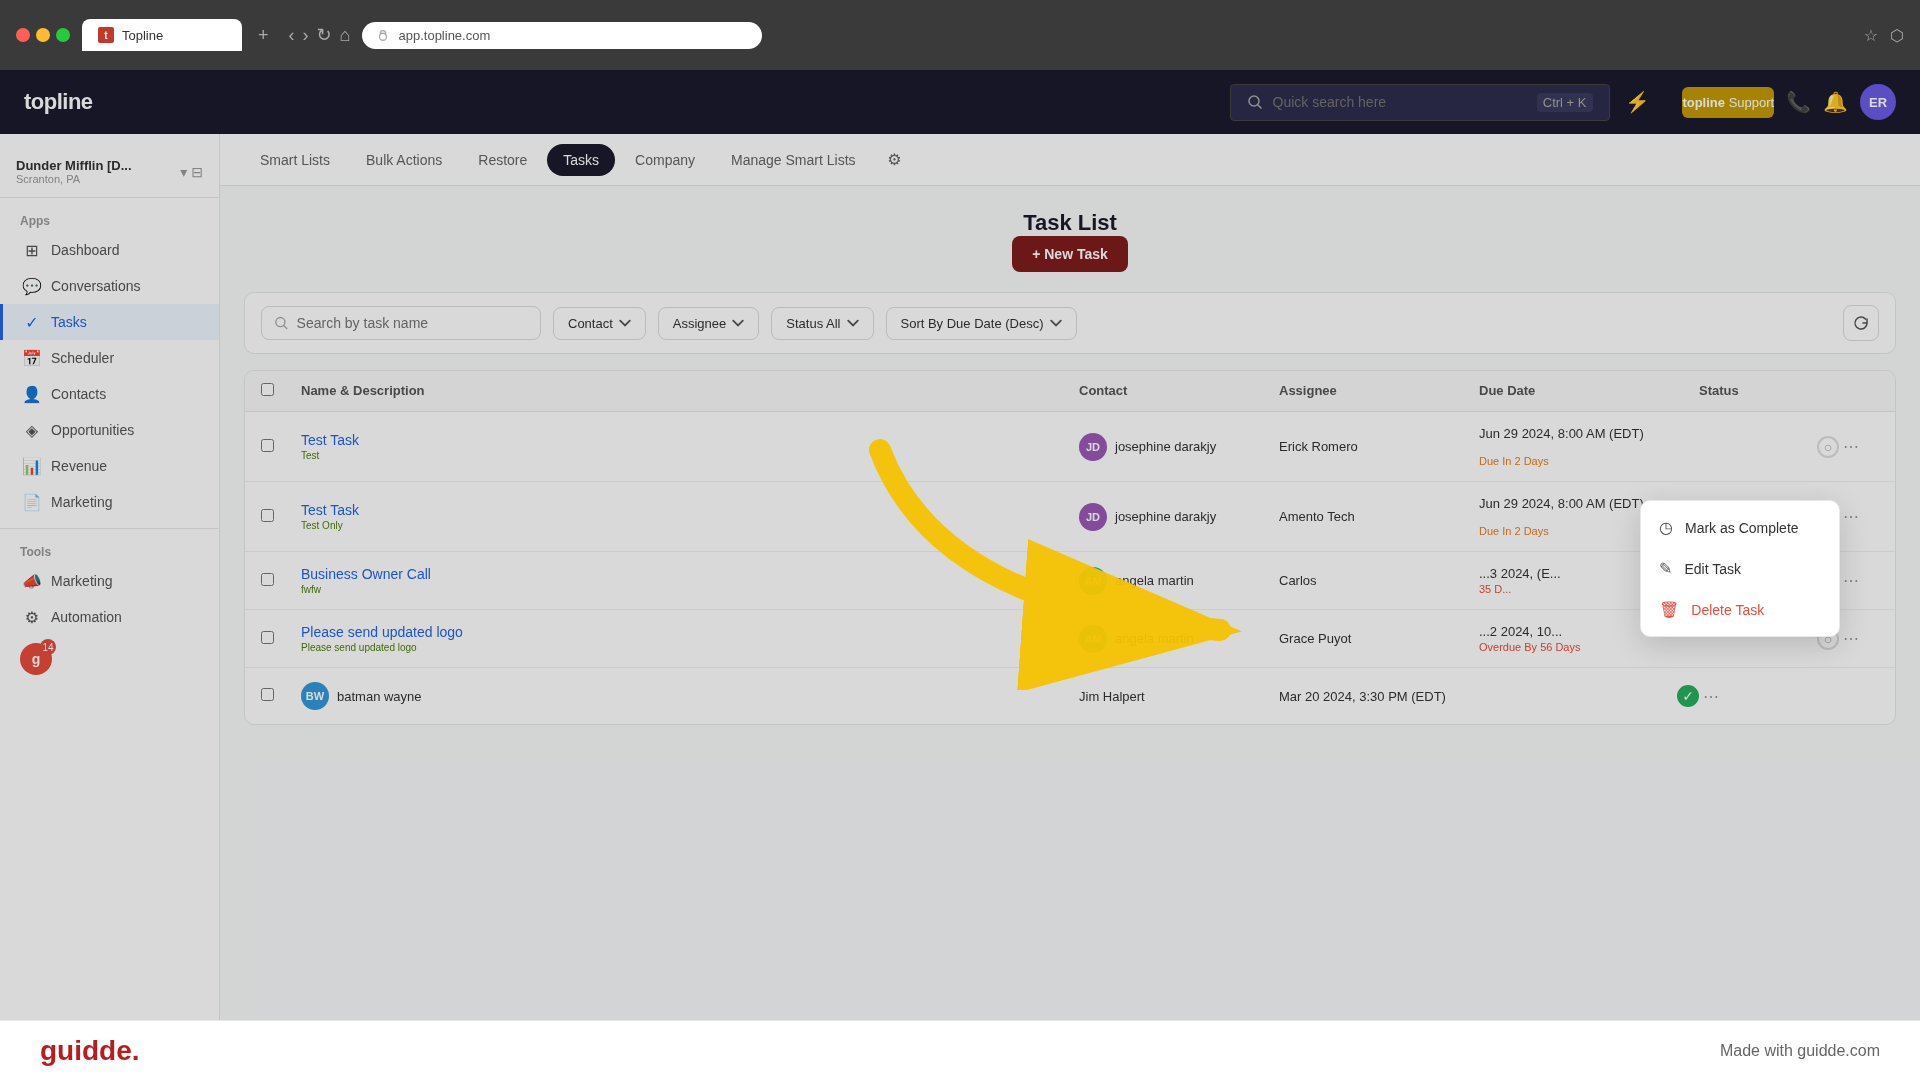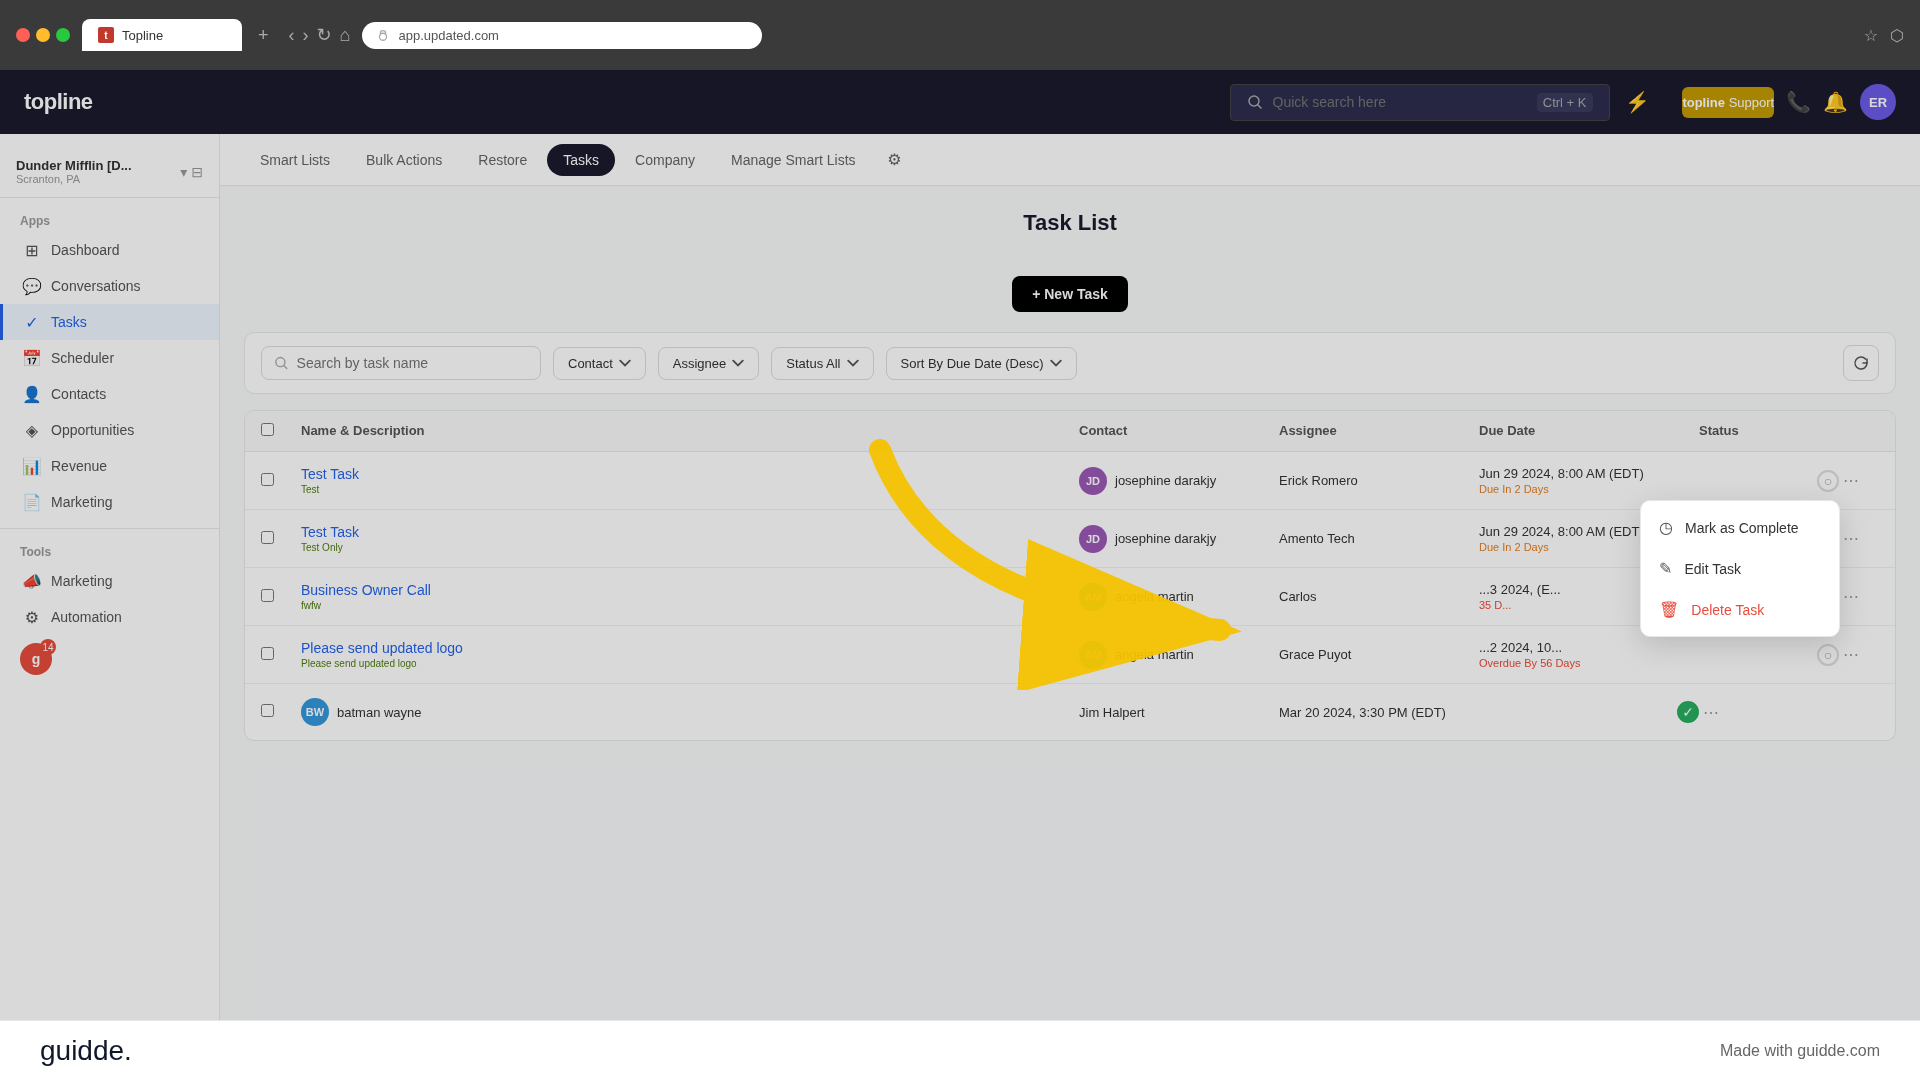--- a/index.html
+++ b/index.html
@@ -61,21 +61,21 @@
     
     .content-tabs { background: #fff; border-bottom: 1px solid #e8e8e8; padding: 0 24px; display: flex; align-items: center; gap: 4px; height: 52px; }
     .tab-item { padding: 8px 16px; font-size: 14px; color: #666; cursor: pointer; border-radius: 6px; }
     .tab-item.active { background: #1a1a2e; color: #fff; border-radius: 20px; }
     .tab-gear { width: 30px; height: 30px; display: flex; align-items: center; justify-content: center; color: #666; font-size: 16px; cursor: pointer; margin-left: 4px; }
 
     
     .task-content { padding: 24px; flex: 1; overflow-y: auto; }
     .task-header { display: flex; align-items: center; justify-content: space-between; margin-bottom: 20px; flex-direction: column; }
     .task-title { font-size: 22px; font-weight: 600; color: #1a1a2e; }
-    .new-task-btn { background: #000000; color: white; border: none; border-radius: 8px; padding: 10px 20px; font-size: 14px; font-weight: 600; cursor: pointer; display: flex; align-items: center; gap: 6px; margin-top: 40px; }
+    .new-task-btn { background: #7f1d1d; color: white; border: none; border-radius: 8px; padding: 10px 20px; font-size: 14px; font-weight: 600; cursor: pointer; display: flex; align-items: center; gap: 6px; }
 
     
     .filters-row { display: flex; align-items: center; gap: 12px; margin-bottom: 16px; background: #fff; padding: 12px 16px; border-radius: 10px; border: 1px solid #e8e8e8; }
     .search-input-wrap { display: flex; align-items: center; gap: 8px; border: 1px solid #ddd; border-radius: 8px; padding: 8px 12px; flex: 0 0 280px; background: #fff; }
     .search-input-wrap input { border: none; outline: none; font-size: 14px; color: #4c1d95; width: 100%; }
     .filter-btn { display: flex; align-items: center; gap: 6px; padding: 8px 14px; border: 1px solid #ddd; border-radius: 8px; background: #fff; font-size: 13px; color: #333; cursor: pointer; }
     .filter-btn svg { width: 12px; height: 12px; }
     .refresh-btn { margin-left: auto; width: 36px; height: 36px; border: 1px solid #ddd; border-radius: 8px; display: flex; align-items: center; justify-content: center; color: #555; cursor: pointer; background: #fff; }
 
     
@@ -84,40 +84,40 @@
     .th { font-size: 13px; font-weight: 600; color: #555; }
     .table-row { display: grid; grid-template-columns: 40px 1fr 200px 200px 220px 140px 40px; padding: 14px 16px; border-bottom: 1px solid #f0f0f0; align-items: center; }
     .table-row:last-child { border-bottom: none; }
     .task-name { font-size: 14px; font-weight: 500; color: #2563eb; cursor: pointer; }
     .task-desc { font-size: 10px; color: #4d7c0f; margin-top: 2px; }
     .contact-cell { display: flex; align-items: center; gap: 8px; }
     .contact-avatar { width: 28px; height: 28px; border-radius: 50%; color: white; font-size: 11px; font-weight: 600; display: flex; align-items: center; justify-content: center; }
     .contact-name { font-size: 13px; color: #333; }
     .assignee-cell { font-size: 13px; color: #333; }
     .due-date-cell { font-size: 13px; color: #333; }
-    .due-soon { font-size: 11px; color: #e67e22; font-weight: 500; margin-top: 2px; }
+    .due-soon { font-size: 11px; color: #e67e22; font-weight: 500; margin-top: 14px; }
     .due-overdue { font-size: 11px; color: #e74c3c; font-weight: 500; margin-top: 2px; }
     .status-cell { display: flex; align-items: center; justify-content: flex-end; gap: 8px; }
     .status-check { width: 22px; height: 22px; border-radius: 50%; border: 2px solid #ddd; display: flex; align-items: center; justify-content: center; color: #aaa; font-size: 14px; }
     .status-check.done { background: #27ae60; border-color: #27ae60; color: white; }
     .more-btn { width: 24px; height: 24px; display: flex; align-items: center; justify-content: center; color: #999; cursor: pointer; font-size: 16px; }
 
     
     .context-menu { position: absolute; right: 460px; top: 530px; background: white; border-radius: 10px; box-shadow: 0 8px 30px rgba(0,0,0,0.15); padding: 6px 0; min-width: 200px; z-index: 100; border: 1px solid #e8e8e8; }
     .ctx-item { display: flex; align-items: center; gap: 12px; padding: 11px 18px; font-size: 14px; color: #333; cursor: pointer; }
     .ctx-item .ctx-icon { font-size: 16px; color: #555; }
     .ctx-item.danger { color: #e74c3c; }
     .ctx-item.danger .ctx-icon { color: #e74c3c; }
 
     
     .arrow-annotation { position: absolute; pointer-events: none; z-index: 50; }
 
     
     .guidde-footer { background: #fff; border-top: 1px solid #e8e8e8; height: 60px; display: flex; align-items: center; justify-content: space-between; padding: 0 40px; position: fixed; bottom: 0; left: 0; right: 0; }
-    .guidde-logo { color: #0f172a; font-size: 28px; font-weight: 400; }
+    .guidde-logo { color: #b91c1c; font-size: 28px; font-weight: 700; }
     .made-with { font-size: 16px; color: #666; }
 
     
     .overlay-dim { position: absolute; top: 70px; left: 0; right: 0; bottom: 60px; background: rgba(0,0,0,0.15); z-index: 40; pointer-events: none; }
   </style>
 </head>
 <body>
 
 <div class="browser-chrome">
   <div class="browser-dots">
@@ -134,21 +134,21 @@
     <span>‹</span>
     <span>›</span>
     <span>↻</span>
     <span>⌂</span>
   </div>
   <div class="address-bar">
     <svg viewBox="0 0 16 16" fill="none">
         <circle cx="8" cy="10" r="4" stroke="#aaa" stroke-width="1.5"></circle>
         <path d="M5 7V6a3 3 0 016 0v1" stroke="#aaa" stroke-width="1.5"></path>
       </svg>
-    <span>app.updated.com</span>
+    <span>app.topline.com</span>
   </div>
   <div class="browser-actions">
     <span>☆</span>
     <span>⬡</span>
   </div>
 </div>
 
 <div class="app-container">
 
   <div class="topbar">

